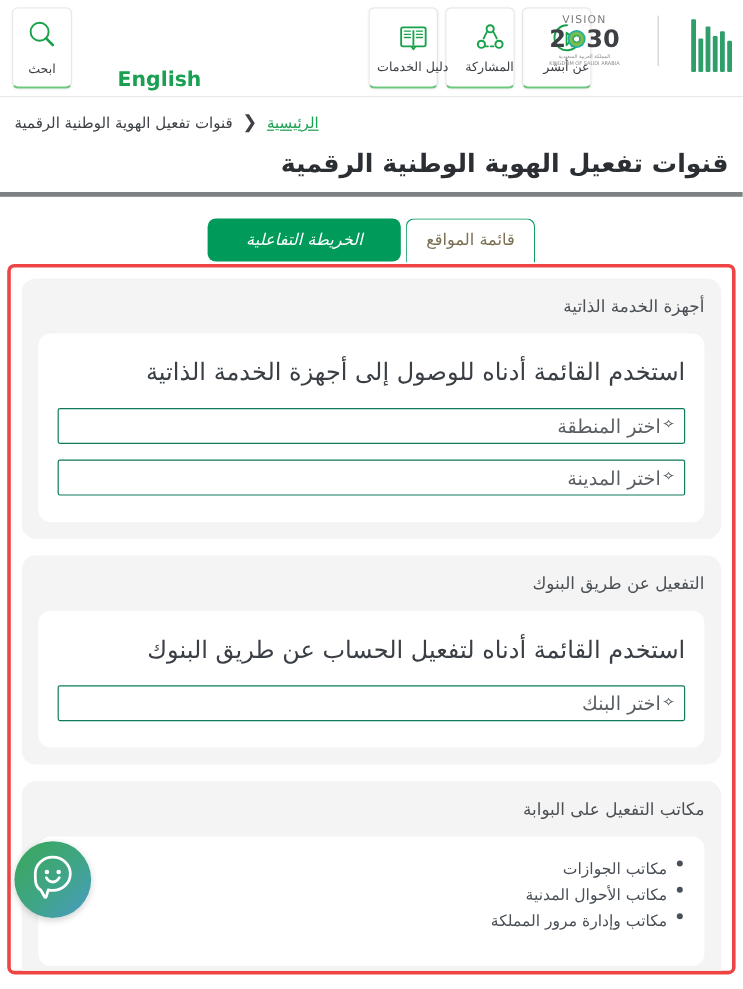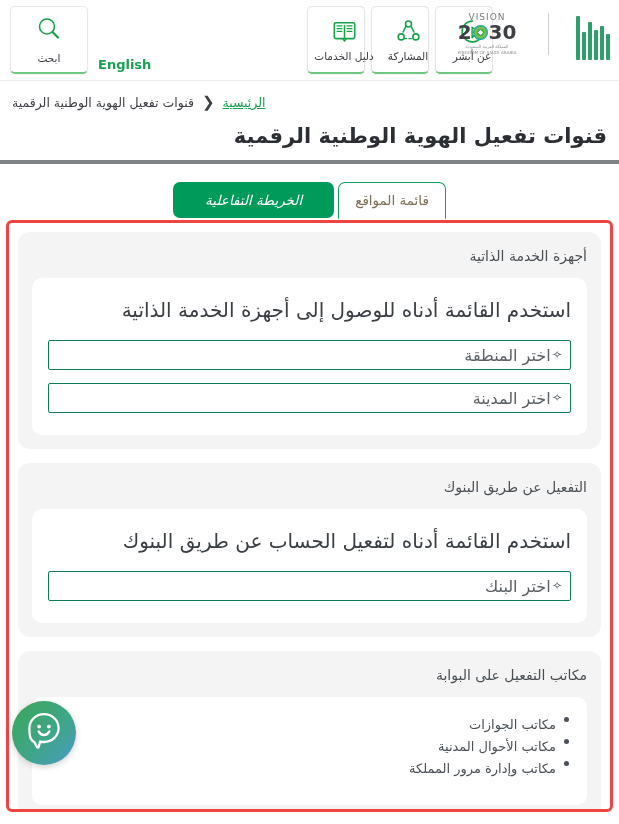--- a/index.html
+++ b/index.html
@@ -76,33 +76,33 @@
     gap: 5px;
     box-shadow: 0 1px 2px rgba(0,0,0,0.05);
     cursor: pointer;
     padding-left: 16px;
   }
   .tile .tile-label { font-size: 10.5px; color:#3d4045; white-space: nowrap; }
   .tile svg { display:block; }
 
   .search-tile {
     position:absolute; top:6px; left:10px;
-    width: 78px; height: 68px;
+    width: 50px; height: 68px;
     background:#fff; border:1px solid #e8e8e8;
     border-bottom: 2px solid #6ec77f;
     border-radius: 5px;
     display:flex; flex-direction:column; align-items:center; justify-content:center;
     gap:6px; box-shadow: 0 1px 2px rgba(0,0,0,0.05);
     cursor:pointer;
   }
   .search-tile .tile-label { font-size: 10.5px; color:#3d4045; }
 
   .lang-link {
     position:absolute; top:57px; left:98px;
-    font-size: 13px; font-weight: bold; color:#1aa053;
+    font-size: 17px; font-weight: bold; color:#1aa053;
     cursor:pointer; text-decoration: none;
   }
   .header-rule { height:1px; width:100%; background:#e9e9e9; }
 
   
   .breadcrumb {
     direction: rtl;
     display:flex; align-items:center; justify-content:flex-end;
     gap: 8px; padding: 14px 12px 0 12px;
     font-size: 12.5px;

